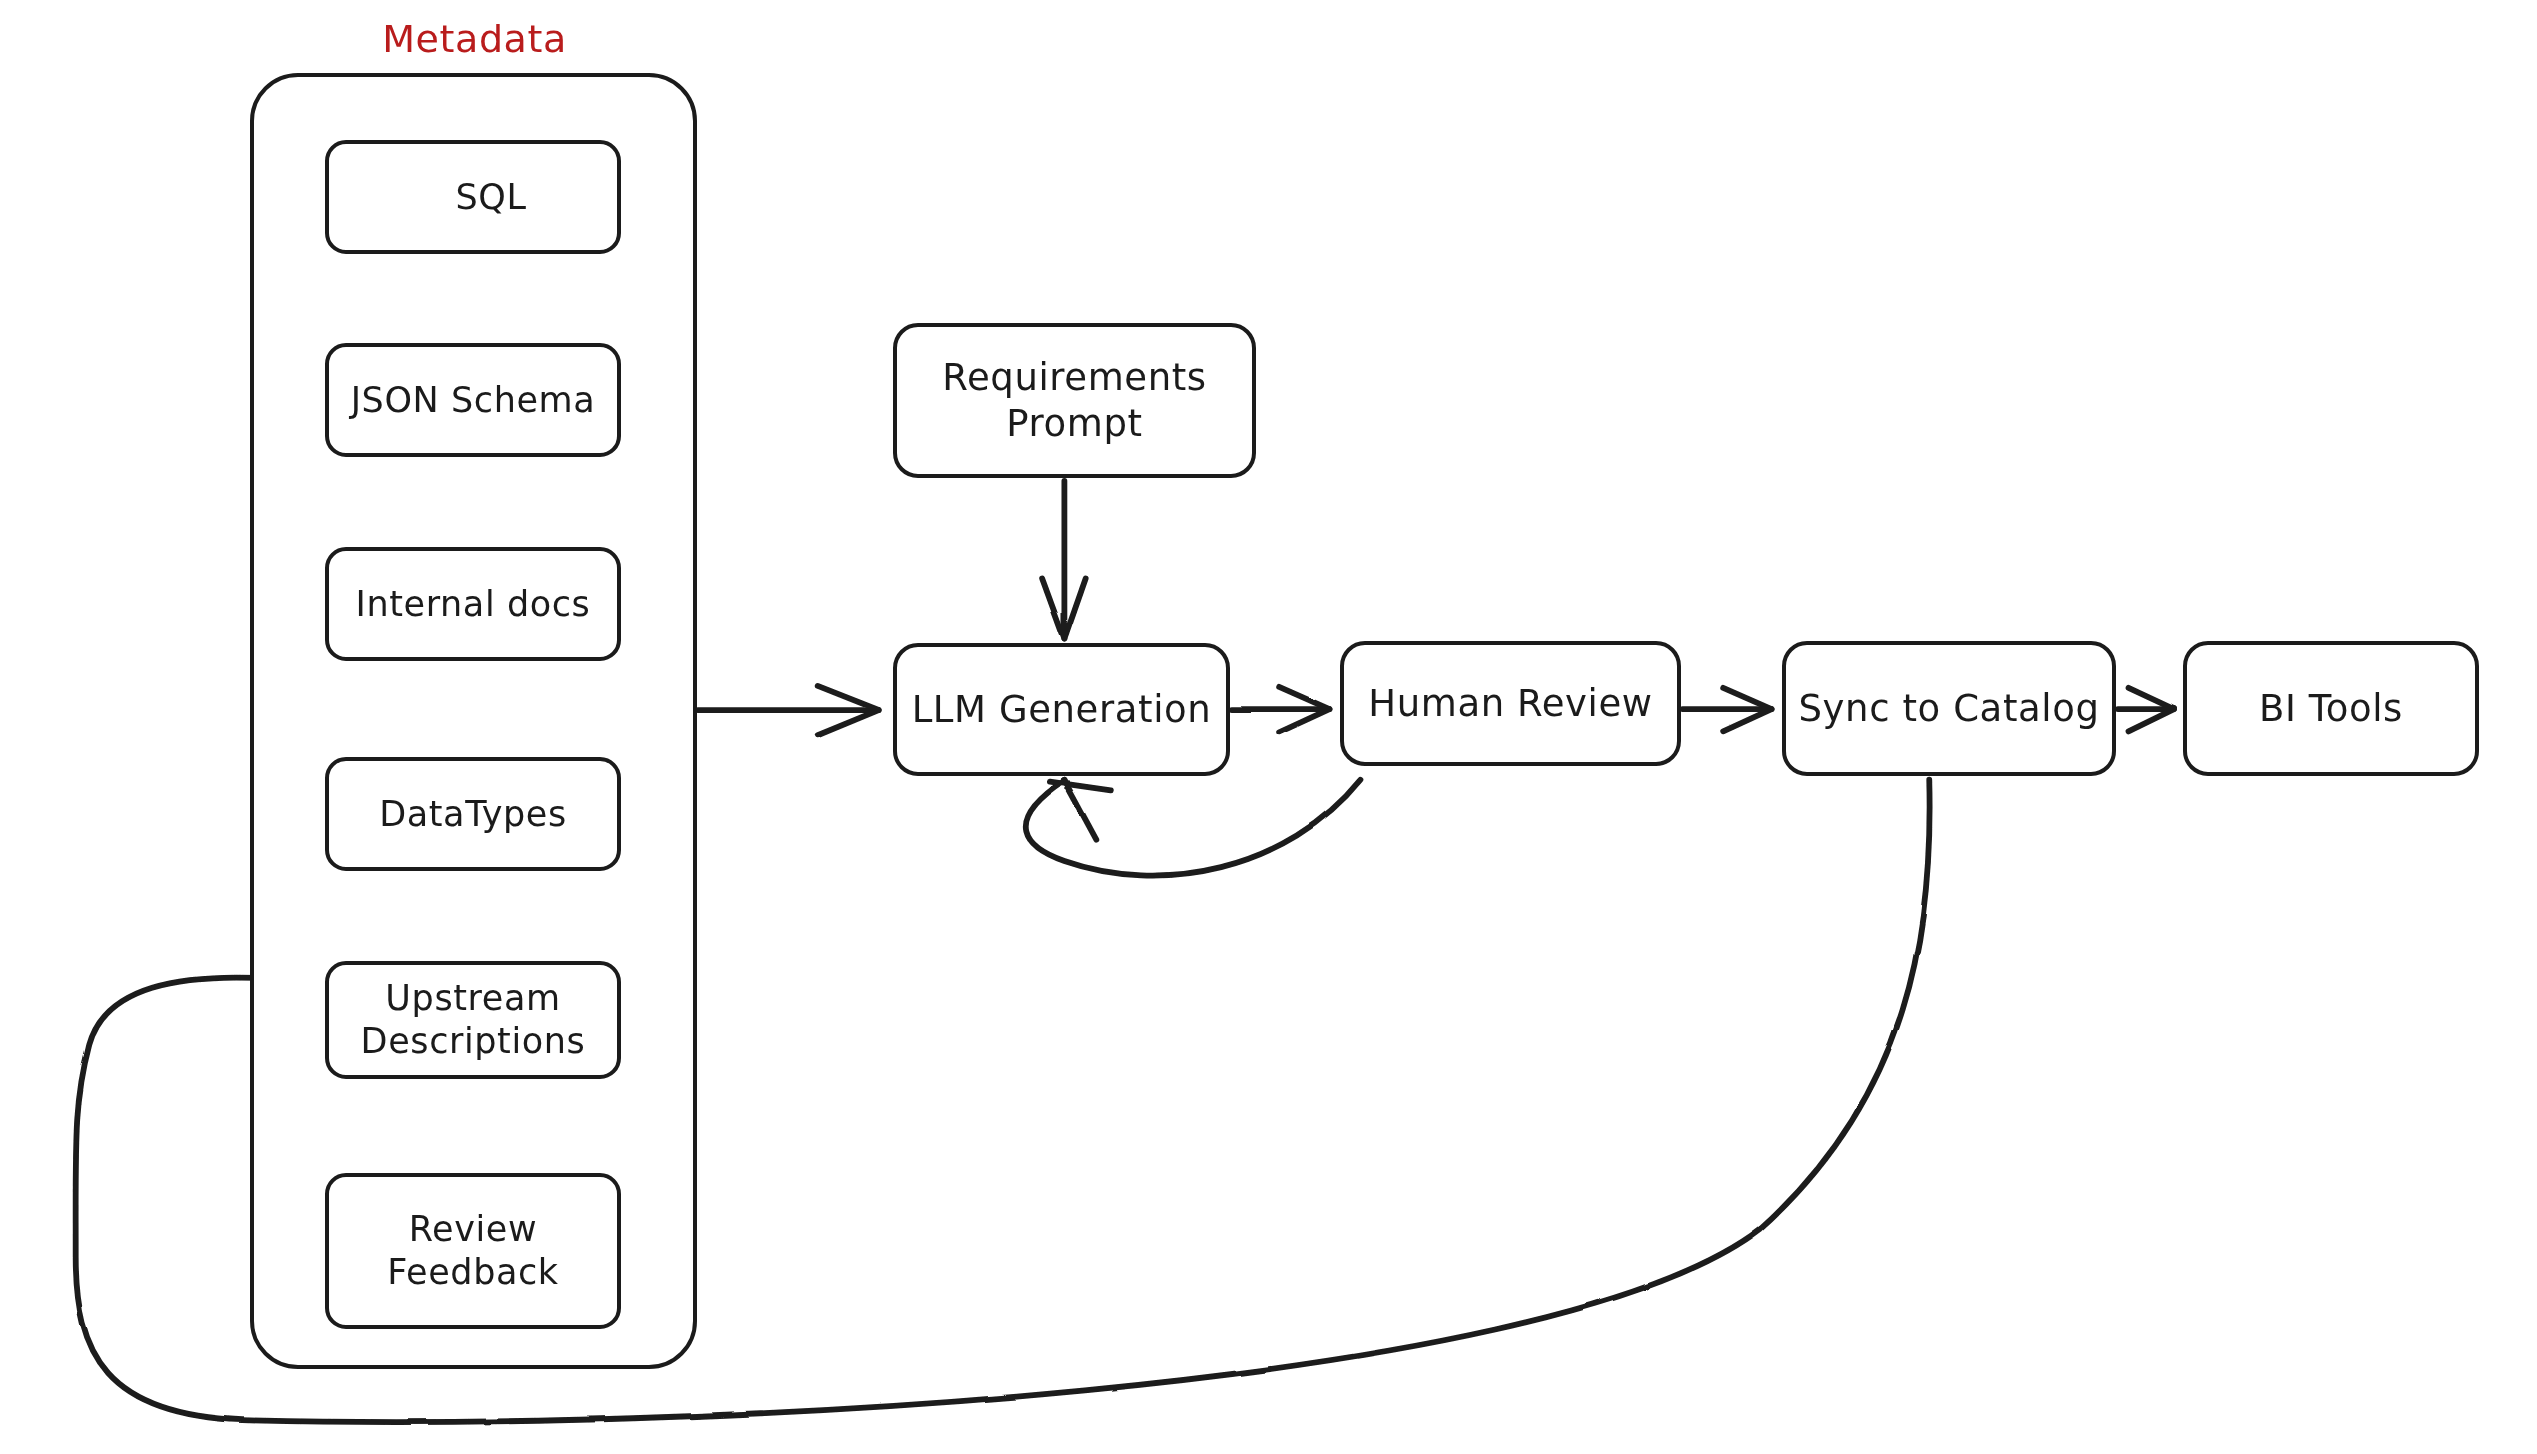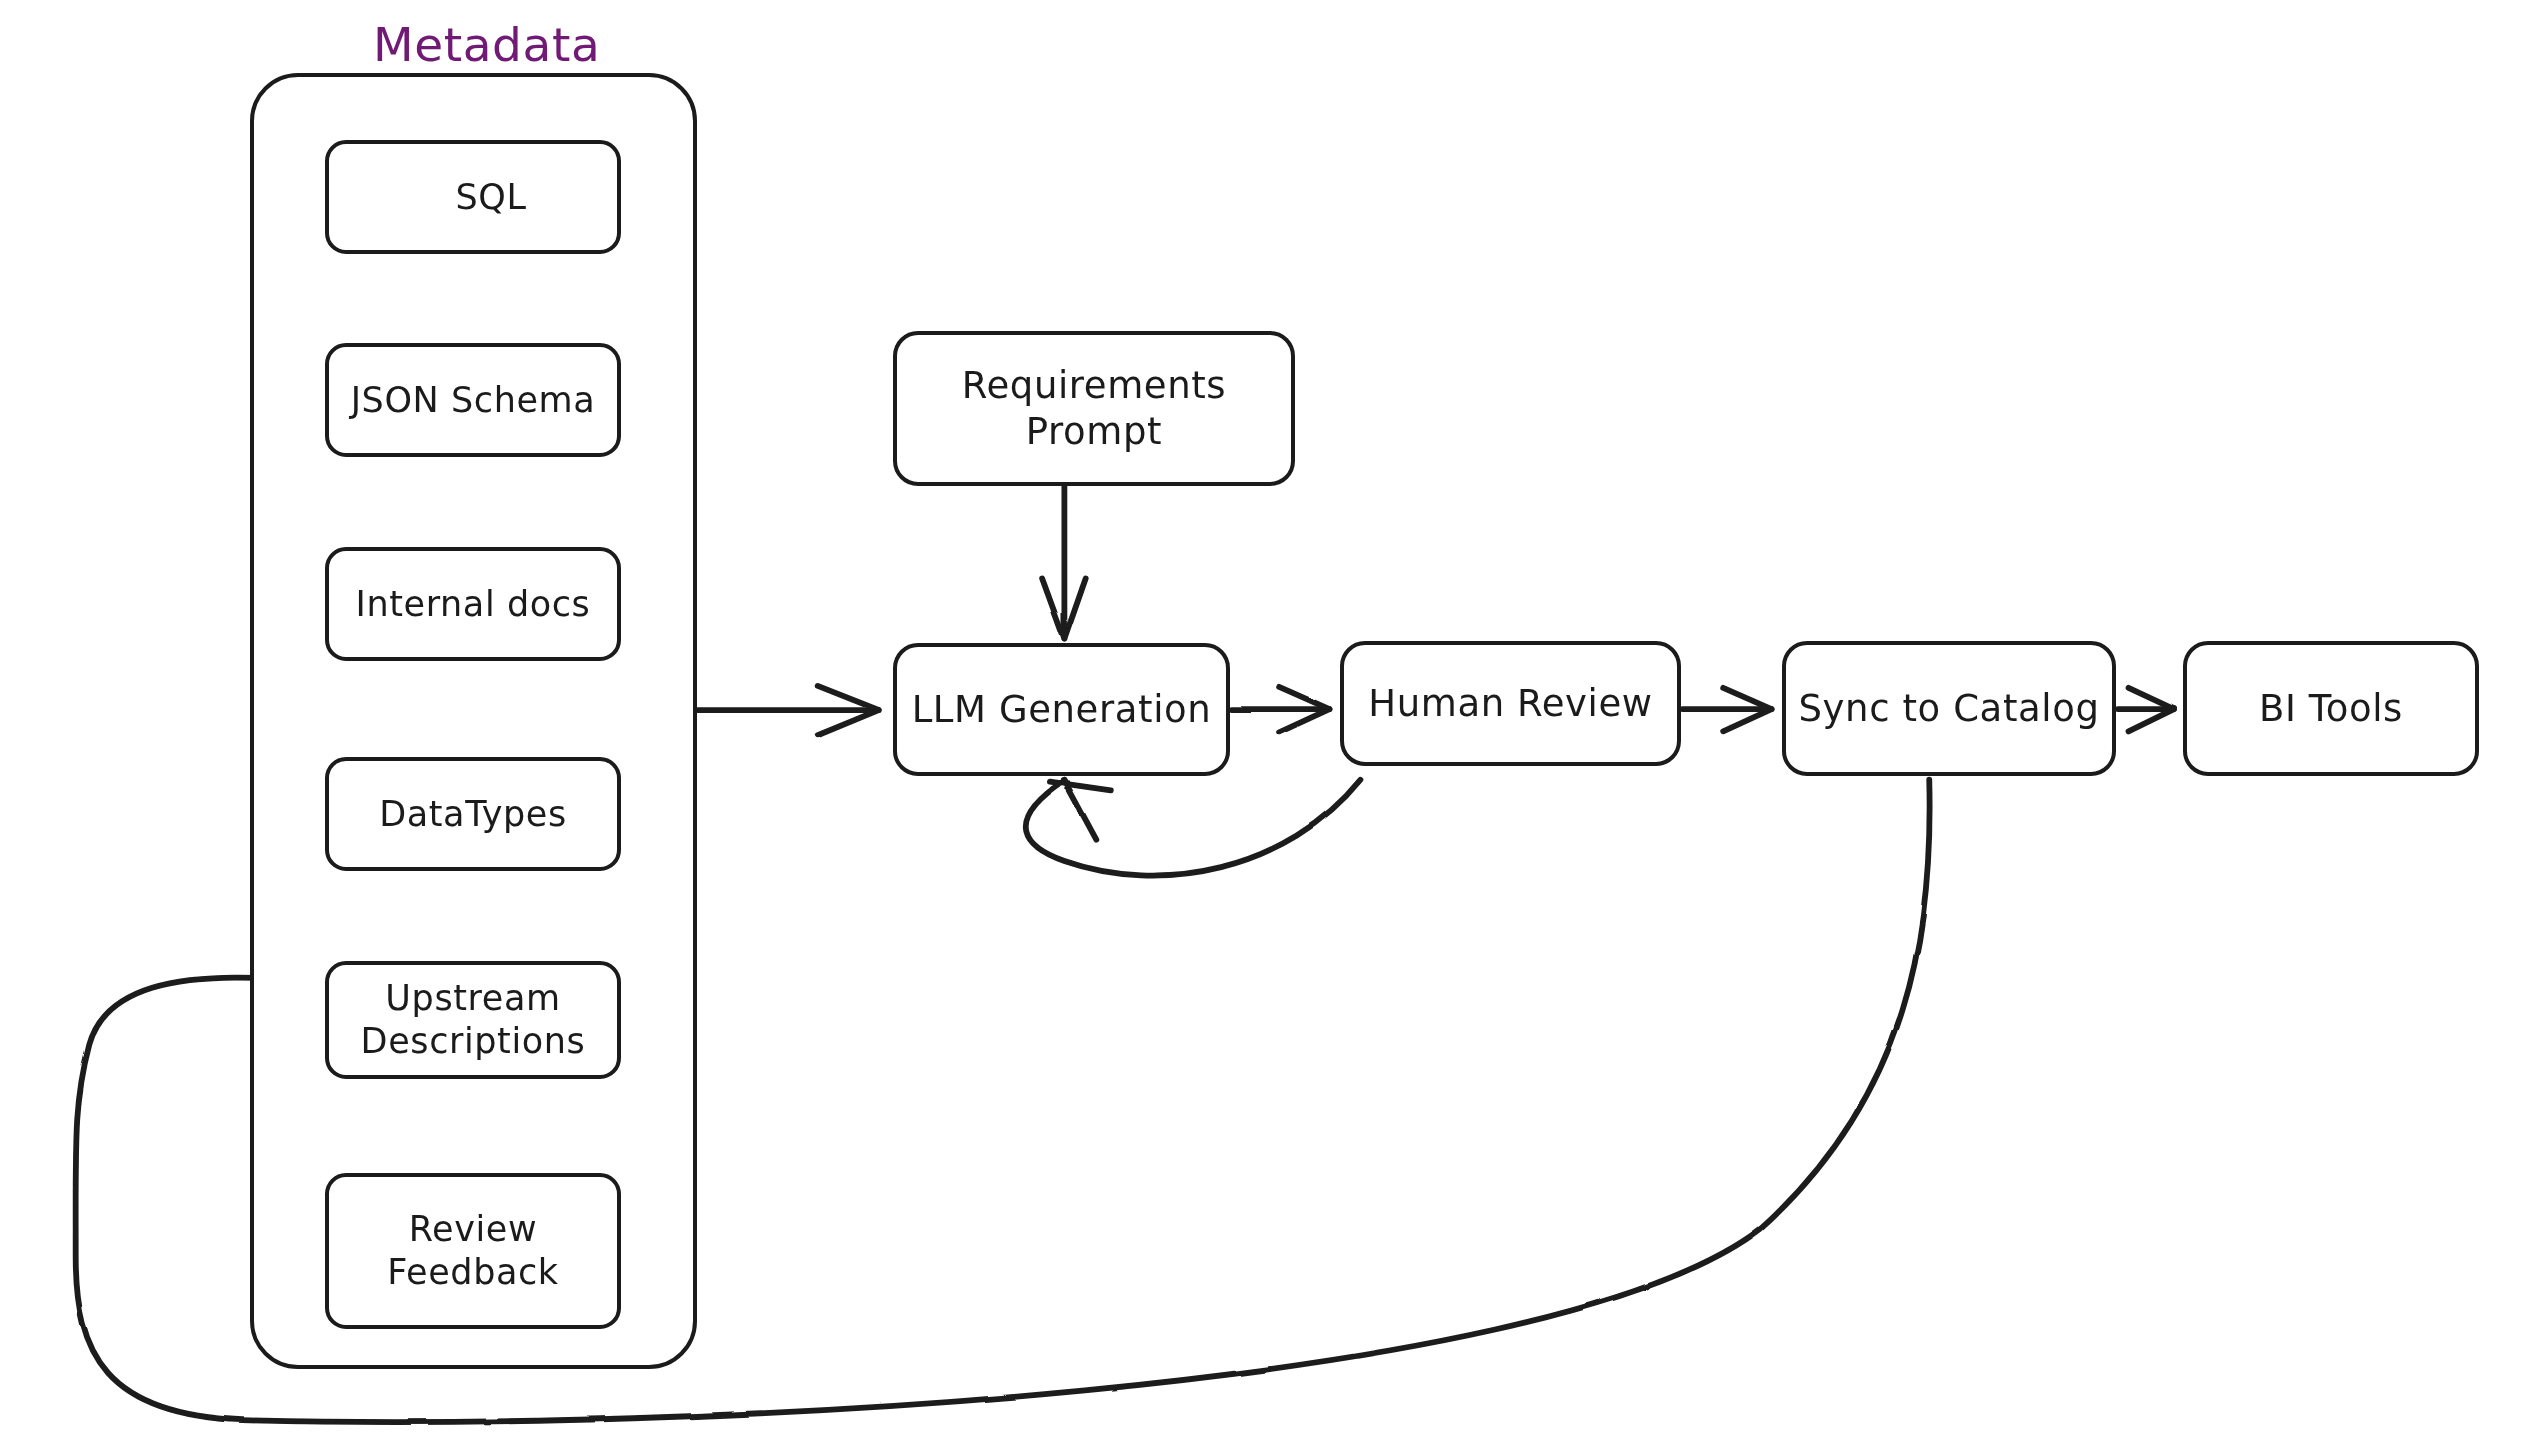--- a/index.html
+++ b/index.html
@@ -50,40 +50,40 @@
   .group-box {
     position: absolute;
     box-sizing: border-box;
     border: 4.8px solid #1b1b1b;
     border-radius: 48px;
     background: #ffffff;
     z-index: 1;
   }
   .group-title {
     position: absolute;
-    color: #701a75;
+    color: #b91c1c;
     font-family: "DejaVu Sans", sans-serif;
-    font-size: 47px;
+    font-size: 38px;
     letter-spacing: 0.6px;
     white-space: nowrap;
     z-index: 3;
   }
   
   #metadata-group { left: 250px; top: 73px; width: 447px; height: 1296px; }
   #metadata-title { left: 373px; top: 17.4px; width: 203px; text-align: center; }
 
   .meta-item { left: 325px; width: 296px; height: 114px; border-radius: 21px; font-size: 35px; }
   #meta-item-0 { top: 140px; padding-left: 36px; }
   #meta-item-1 { top: 343px; }
   #meta-item-2 { top: 547px; }
   #meta-item-3 { top: 757px; }
   #meta-item-4 { top: 961px; height: 118px; }
   #meta-item-5 { top: 1173px; height: 156px; }
 
-  #node-requirements { left: 893px; top: 331px; width: 402px; height: 155px; }
+  #node-requirements { left: 893px; top: 323px; width: 363px; height: 155px; }
   #node-llm         { left: 893px; top: 643px; width: 337px; height: 133px; }
   #node-review      { left: 1340px; top: 641px; width: 341px; height: 125px; }
   #node-sync        { left: 1782px; top: 641px; width: 334px; height: 135px; }
   #node-bi          { left: 2183px; top: 641px; width: 296px; height: 135px; }
 </style>
 </head>
 <body>
 
 <div id="canvas">
 

